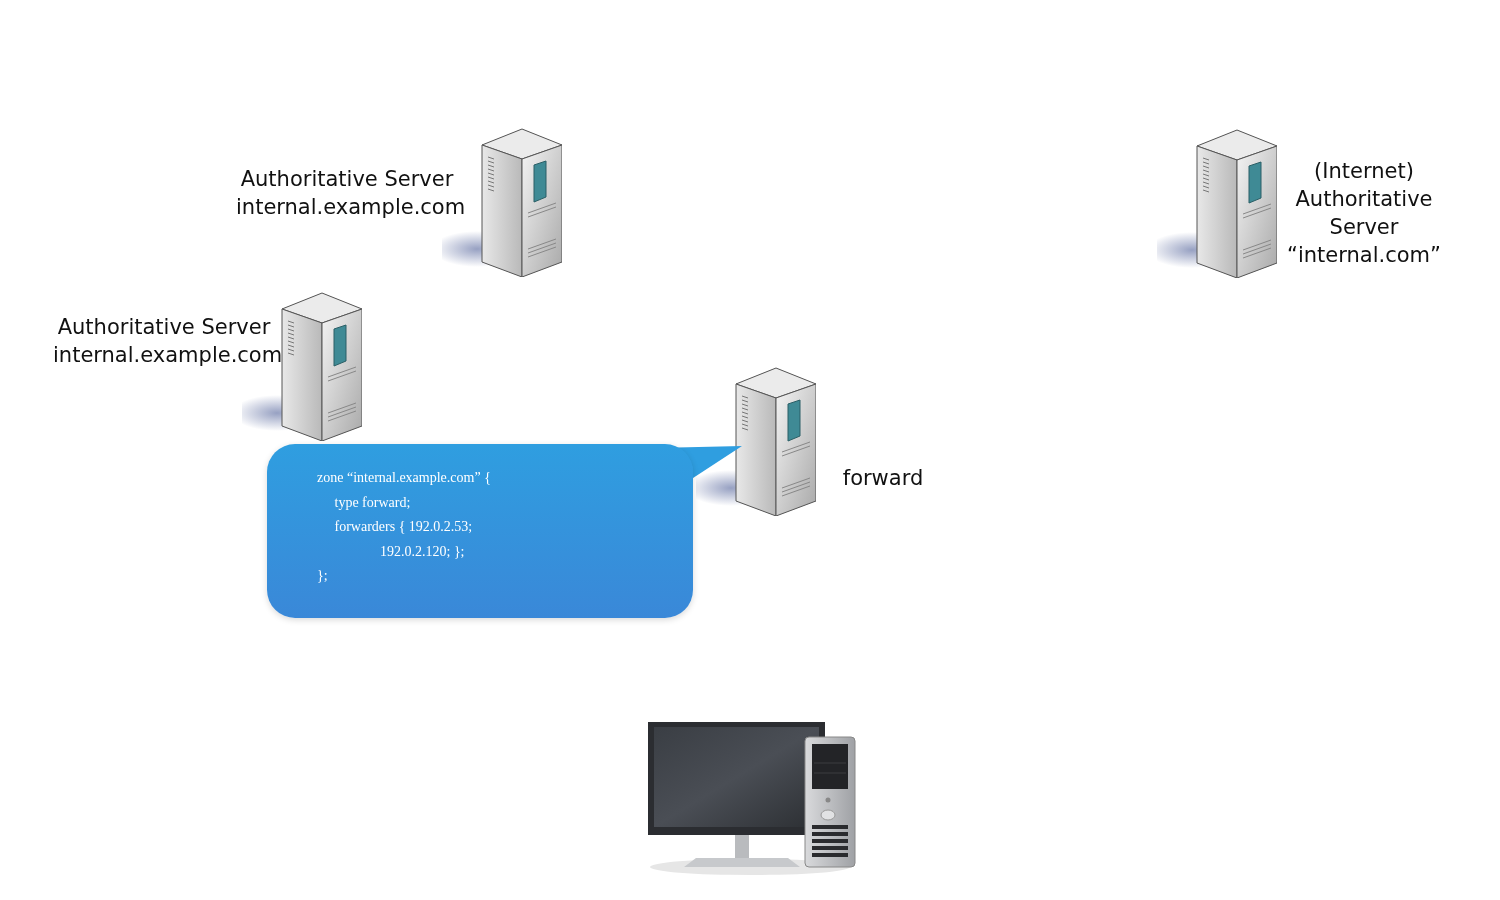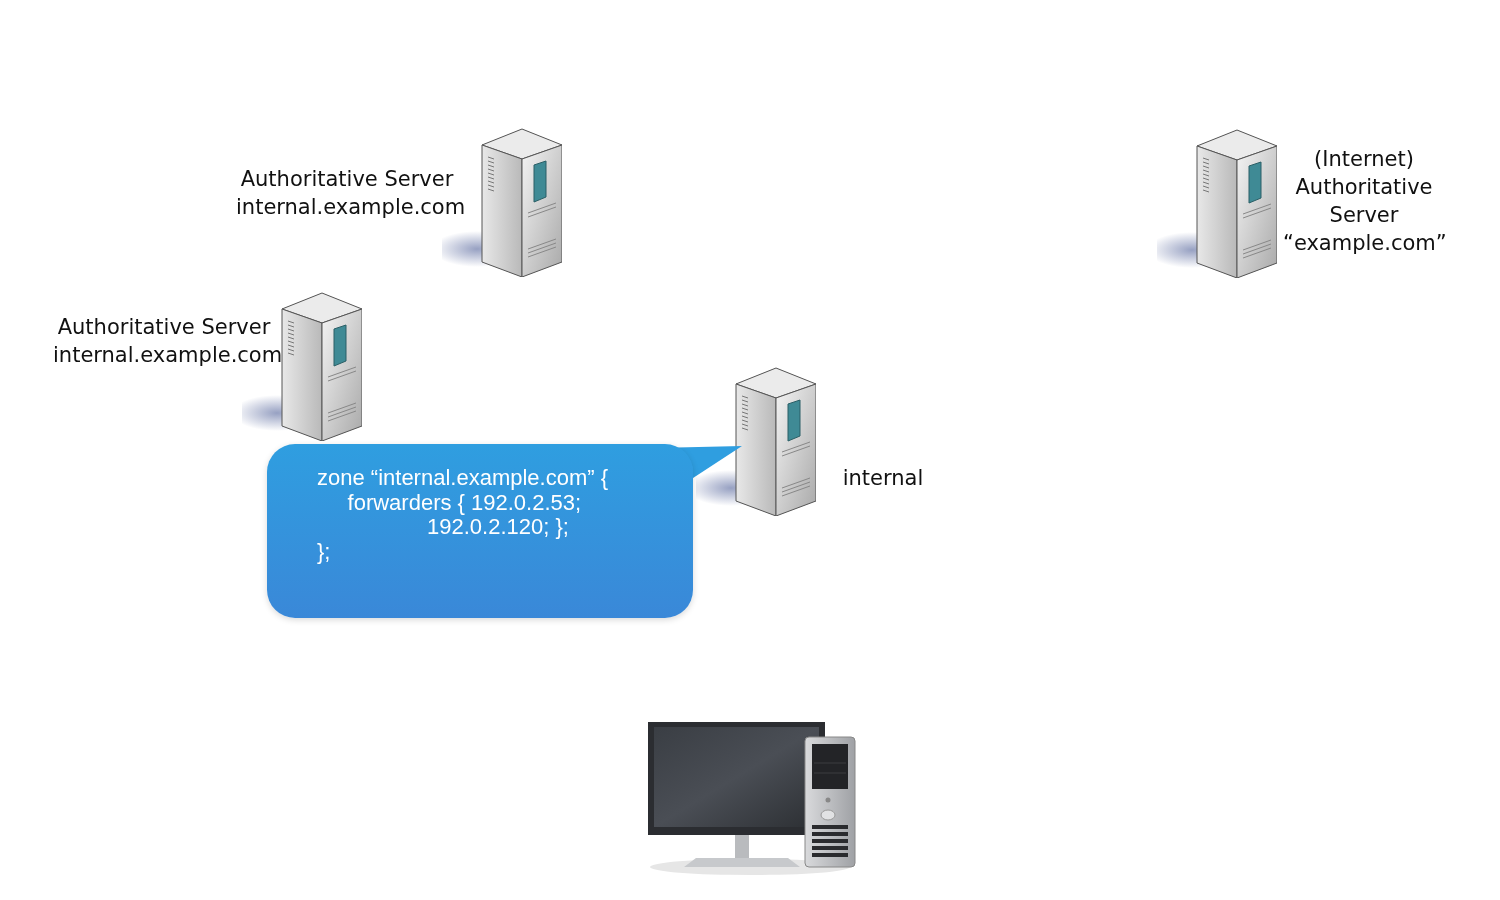--- a/index.html
+++ b/index.html
@@ -6,22 +6,22 @@
   body { width:1500px; height:900px; position:relative; overflow:hidden;
          font-family:"DejaVu Sans", "Liberation Sans", sans-serif; color:#111; }
   .label { position:absolute; text-align:center; font-size:21px; line-height:28px; }
   .label div { white-space:nowrap; }
   .server { position:absolute; width:120px; height:150px; }
   .bubble { position:absolute; left:267px; top:444px; width:426px; height:174px;
             border-radius:28px;
             background:linear-gradient(180deg,#2f9ee0 0%,#3a88d8 100%);
             box-shadow:0 2px 6px rgba(0,0,0,0.15); }
   .code { position:absolute; left:50px; top:22px; margin:0; color:#fff;
-          font-family:Liberation Sans, sans-serif;
-          font-size:22px; line-height:24.5px; white-space:pre; }
+          font-family:Liberation Serif, serif;
+          font-size:14px; line-height:24.5px; white-space:pre; }
   .tail { position:absolute; left:0; top:0; }
   .computer { position:absolute; left:640px; top:715px; }
 </style>
 </head>
 <body>
 
 <svg width="0" height="0" style="position:absolute">
   <defs>
     <linearGradient id="sideG" x1="0" x2="1" y1="0" y2="0">
       <stop offset="0" stop-color="#e8e8e8"></stop>
@@ -76,37 +76,37 @@
   <div>Authoritative Server</div>
   <div>internal.example.com</div>
 </div>
 <svg class="server" style="left:242px; top:291px;" viewBox="0 0 120 150">
     <use href="#srv"></use>
   </svg>
 
 <svg class="server" style="left:1157px; top:128px;" viewBox="0 0 120 150">
     <use href="#srv"></use>
   </svg>
-<div class="label" style="left:1283px; top:145px; width:162px;">
+<div class="label" style="left:1283px; top:157px; width:162px;">
   <div>(Internet)</div>
   <div>Authoritative</div>
   <div>Server</div>
-  <div>“example.com”</div>
+  <div>“internal.com”</div>
 </div>
 
 <svg class="server" style="left:696px; top:366px;" viewBox="0 0 120 150">
     <use href="#srv"></use>
   </svg>
-<div class="label" style="left:838px; top:464px; width:90px;">internal</div>
+<div class="label" style="left:838px; top:464px; width:90px;">forward</div>
 
 <svg class="tail" width="1500" height="900" style="pointer-events:none;">
   <polygon points="655,448 742,446 690,480" fill="#2f9ee0"></polygon>
 </svg>
 <div class="bubble">
-  <pre class="code"><div>zone “internal.example.com” {</div><div>     forwarders { 192.0.2.53;</div><div>                  192.0.2.120; };</div><div>};</div></pre>
+  <pre class="code"><div>zone “internal.example.com” {</div><div>     type forward;</div><div>     forwarders { 192.0.2.53;</div><div>                  192.0.2.120; };</div><div>};</div></pre>
 </div>
 
 <svg class="computer" width="230" height="165" viewBox="0 0 230 165">
   <defs>
     <linearGradient id="scrG" x1="0" y1="0" x2="1" y2="1">
       <stop offset="0" stop-color="#3a3e44"></stop>
         <stop offset="0.5" stop-color="#4a4e55"></stop>
         <stop offset="1" stop-color="#2c2f33"></stop>
     </linearGradient>
     <linearGradient id="towG" x1="0" x2="1">

